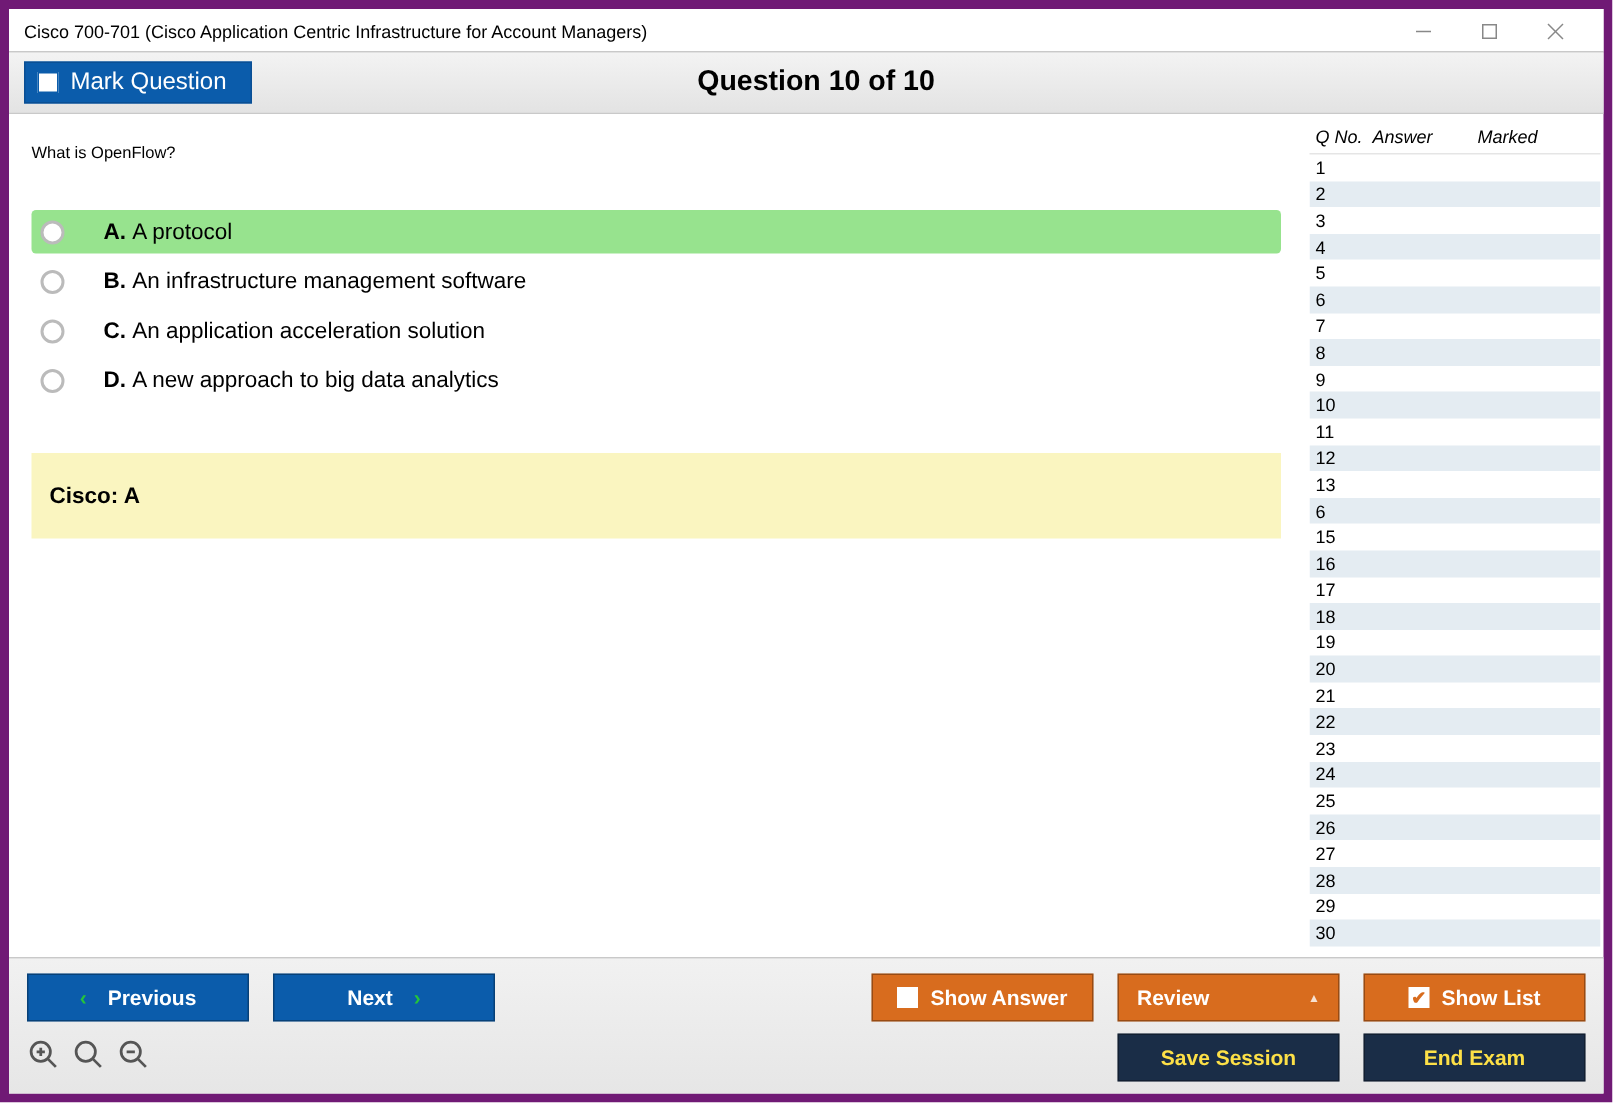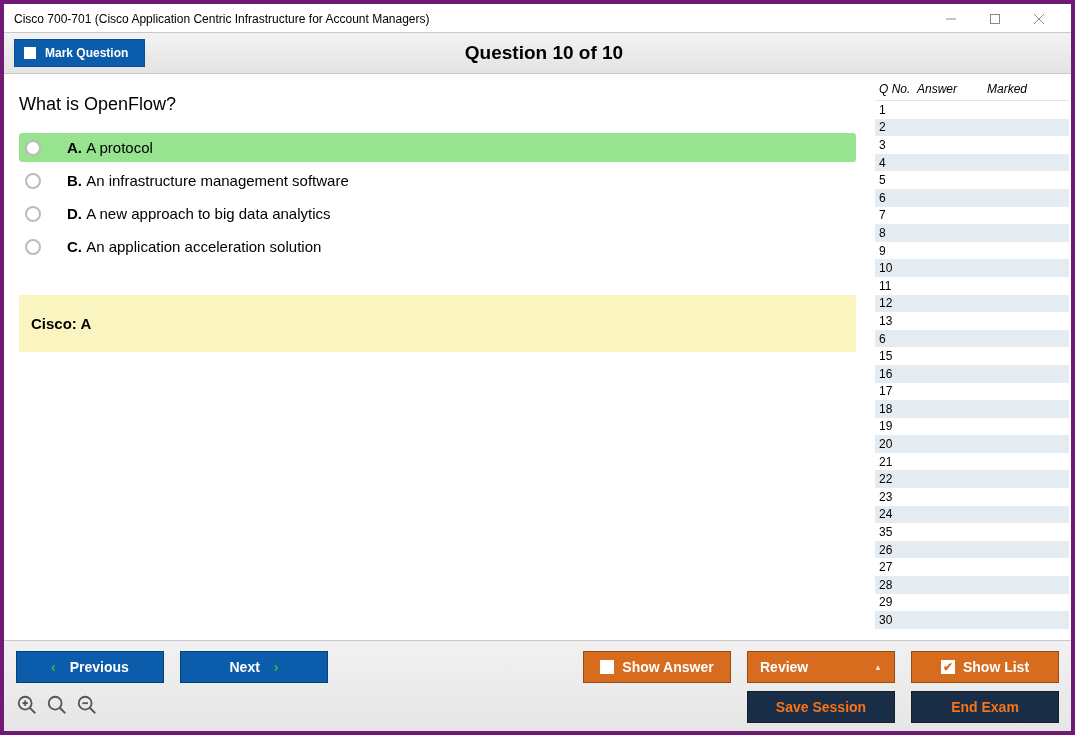--- a/index.html
+++ b/index.html
@@ -6,21 +6,21 @@
   body {
     font-family: Arial, Helvetica, sans-serif;
     background: #fff;
     width: 1075px;
     height: 735px;
     overflow: hidden;
   }
   .window {
     width: 1075px;
     height: 735px;
-    border: 4px solid #701a75;
+    border: 6px solid #701a75;
     display: flex;
     flex-direction: column;
   }
   .titlebar {
     display: flex;
     align-items: center;
     justify-content: space-between;
     padding: 2px 10px 0 10px;
     height: 28px;
     font-size: 12px;
@@ -40,22 +40,22 @@
     border-bottom: 1px solid #c9c9c9;
     height: 42px;
     display: flex;
     align-items: center;
     position: relative;
     padding: 0 10px;
   }
   .mark-btn {
     background: #0b5cab;
     color: #fff;
-    font-weight: bold;
-    font-size: 12px;
+    font-weight: normal;
+    font-size: 16px;
     border: 1px solid #0a4f94;
     height: 28px;
     padding: 0 16px 0 8px;
     display: flex; align-items: center; gap: 8px;
     cursor: pointer;
   }
   .mark-btn .cb {
     width: 14px; height: 14px; background: #fff; border: 1px solid #0b5cab;
   }
   .q-title {
@@ -71,22 +71,22 @@
     overflow: hidden;
   }
   .question-panel {
     flex: 1;
     padding: 20px 15px 10px 15px;
     display: flex;
     flex-direction: column;
     overflow: hidden;
   }
   .question-text {
-    font-size: 18px;
-    margin-bottom: 18px;
+    font-size: 11px;
+    margin-bottom: 32px;
   }
   .choice {
     display: flex;
     align-items: center;
     gap: 26px;
     font-size: 15px;
     padding: 6px 6px;
     border-radius: 3px;
     margin-bottom: 4px;
     cursor: pointer;
@@ -152,21 +152,21 @@
     height: 32px;
     display: flex; align-items: center; justify-content: center;
     font-size: 14px; font-weight: bold;
     border: 1px solid rgba(0,0,0,0.3);
     cursor: pointer;
     min-width: 148px;
     gap: 8px;
   }
   .btn.nav { background: #0b5cab; color: #fff; }
   .btn.orange { background: #d86c1e; color: #fff; }
-  .btn.dark { background: #1a2d47; color: #f97316; }
+  .btn.dark { background: #1a2d47; color: #fde047; }
   .btn .cb {
     width: 14px; height: 14px; background: #fff;
   }
   .btn .cbc {
     width: 14px; height: 14px; background: #fff; display:flex;align-items:center;justify-content:center;color:#d86c1e;font-size:12px;font-weight:bold;
   }
   .chev { font-weight: bold; }
   .chev.left { color: #25c43a; margin-right: 6px;}
   .chev.right { color: #25c43a; margin-left: 6px;}
   .spacer { flex: 1; }
@@ -224,25 +224,25 @@
           <div class="choice sel">
             <span class="radio"></span>
             <span class="choice-label"><b>A. </b>A protocol</span>
           </div>
           <div class="choice">
             <span class="radio"></span>
             <span class="choice-label"><b>B. </b>An infrastructure management software</span>
           </div>
           <div class="choice">
             <span class="radio"></span>
-            <span class="choice-label"><b>D. </b>A new approach to big data analytics</span>
+            <span class="choice-label"><b>C. </b>An application acceleration solution</span>
           </div>
           <div class="choice">
             <span class="radio"></span>
-            <span class="choice-label"><b>C. </b>An application acceleration solution</span>
+            <span class="choice-label"><b>D. </b>A new approach to big data analytics</span>
           </div>
         </div>
       <div class="answer-box">Cisco: A</div>
     </div>
 
     <div class="side-panel">
       <div class="side-header">
         <span class="c1">Q No.</span>
         <span class="c2">Answer</span>
         <span class="c3">Marked</span>
@@ -314,21 +314,21 @@
           <div class="qrow alt">
             <span class="c1">22</span>
           </div>
           <div class="qrow">
             <span class="c1">23</span>
           </div>
           <div class="qrow alt">
             <span class="c1">24</span>
           </div>
           <div class="qrow">
-            <span class="c1">35</span>
+            <span class="c1">25</span>
           </div>
           <div class="qrow alt">
             <span class="c1">26</span>
           </div>
           <div class="qrow">
             <span class="c1">27</span>
           </div>
           <div class="qrow alt">
             <span class="c1">28</span>
           </div>

